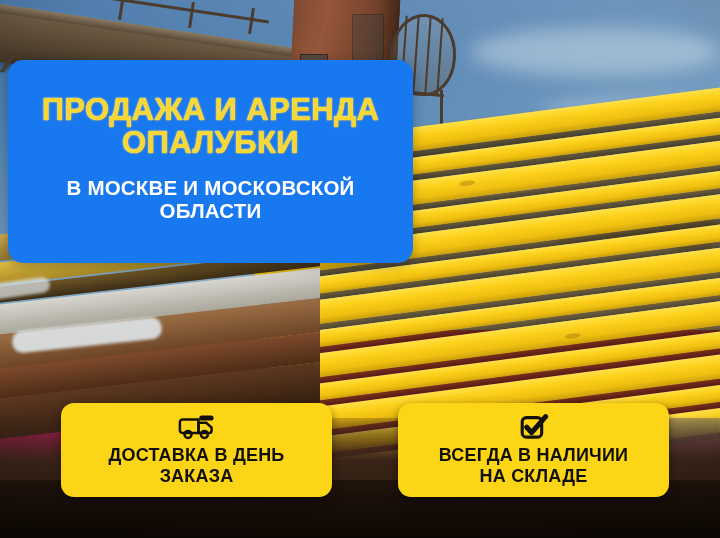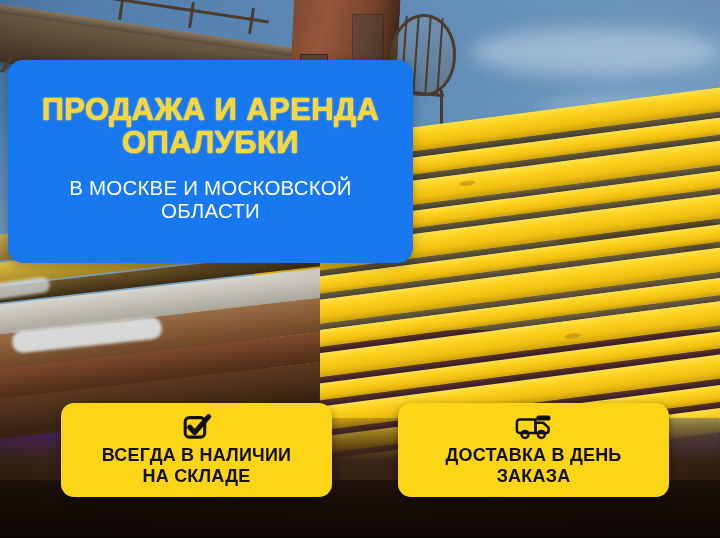--- a/index.html
+++ b/index.html
@@ -3,21 +3,21 @@
 <meta charset="utf-8">
 <title>Avito listing image</title>
 <style>
   html,body{margin:0;padding:0;background:#1b1410;}
   body{font-family:"Liberation Sans","DejaVu Sans",sans-serif;}
 
   #ad{
     position:relative;
     width:720px;height:538px;
     overflow:hidden;
-    background:#4c1d95;
+    background:#be185d;
     user-select:none;
   }
 
   
   .photo{position:absolute;inset:0;overflow:hidden;}
 
   
   .sky{
     position:absolute;left:0;top:0;width:720px;height:330px;
     background:
@@ -136,21 +136,21 @@
   .headline h1{
     margin:0;
     font-size:31px;line-height:1.06;font-weight:bold;letter-spacing:.4px;
     text-align:center;color:#f7d733;
     text-shadow:
       0 0 1px #fdf0a0, 0 0 2px #fdf0a0,
       1px 1px 0 rgba(120,90,0,.35);
   }
   .headline h2{
     margin:18px 0 0;
-    font-size:20.5px;line-height:1.12;font-weight:normal;letter-spacing:.2px;
+    font-size:20.5px;line-height:1.12;font-weight:bold;letter-spacing:.2px;
     text-align:center;color:#ffffff;
   }
 
   
   .badges{
     position:absolute;left:61px;top:403px;width:608px;height:94px;
     display:flex;justify-content:space-between;
   }
   .badge{
     width:271px;height:94px;box-sizing:border-box;
@@ -261,37 +261,37 @@
 
   <div class="headline">
     <h1>ПРОДАЖА И АРЕНДА<br>ОПАЛУБКИ</h1>
     <h2>В МОСКВЕ И МОСКОВСКОЙ<br>ОБЛАСТИ</h2>
   </div>
 
   <div class="badges">
 
     <div class="badge">
       <div class="bicon">
-        <svg width="30" height="30" viewBox="0 0 30 30" aria-hidden="true">
-          <rect x="3.2" y="5.6" width="19.5" height="19.5" rx="4.2" ry="4.2" fill="none" stroke="#12100c" stroke-width="3.1"></rect>
-          <path d="M7.8 15.2 L12.6 20.6 L26.6 4.6" fill="none" stroke="#12100c" stroke-width="5.1" stroke-linecap="round" stroke-linejoin="round"></path>
-        </svg>
-      </div>
-      <div class="btext">ВСЕГДА В НАЛИЧИИ<br>НА СКЛАДЕ</div>
-    </div>
-
-    <div class="badge">
-      <div class="bicon">
         <svg width="40" height="30" viewBox="0 0 40 30" aria-hidden="true">
           <path d="M5.5 7.5 H21.5 V21 H5.5 A2.6 2.6 0 0 1 2.9 18.4 V10.1 A2.6 2.6 0 0 1 5.5 7.5 Z" fill="none" stroke="#12100c" stroke-width="2.5" stroke-linejoin="round"></path>
           <path d="M21.5 10.8 H29.2 L34.6 15.6 V18.4 A2.6 2.6 0 0 1 32 21 H21.5 Z" fill="none" stroke="#12100c" stroke-width="2.5" stroke-linejoin="round"></path>
           <rect x="22.2" y="3.4" width="14.4" height="5.2" rx="2.6" fill="#12100c"></rect>
           <circle cx="11" cy="22.4" r="3.5" fill="none" stroke="#12100c" stroke-width="2.5"></circle>
           <circle cx="27.4" cy="22.4" r="3.5" fill="none" stroke="#12100c" stroke-width="2.5"></circle>
         </svg>
       </div>
       <div class="btext">ДОСТАВКА В ДЕНЬ<br>ЗАКАЗА</div>
     </div>
 
+    <div class="badge">
+      <div class="bicon">
+        <svg width="30" height="30" viewBox="0 0 30 30" aria-hidden="true">
+          <rect x="3.2" y="5.6" width="19.5" height="19.5" rx="4.2" ry="4.2" fill="none" stroke="#12100c" stroke-width="3.1"></rect>
+          <path d="M7.8 15.2 L12.6 20.6 L26.6 4.6" fill="none" stroke="#12100c" stroke-width="5.1" stroke-linecap="round" stroke-linejoin="round"></path>
+        </svg>
+      </div>
+      <div class="btext">ВСЕГДА В НАЛИЧИИ<br>НА СКЛАДЕ</div>
+    </div>
+
   </div>
 
 
 </div>
 
 </body></html>

